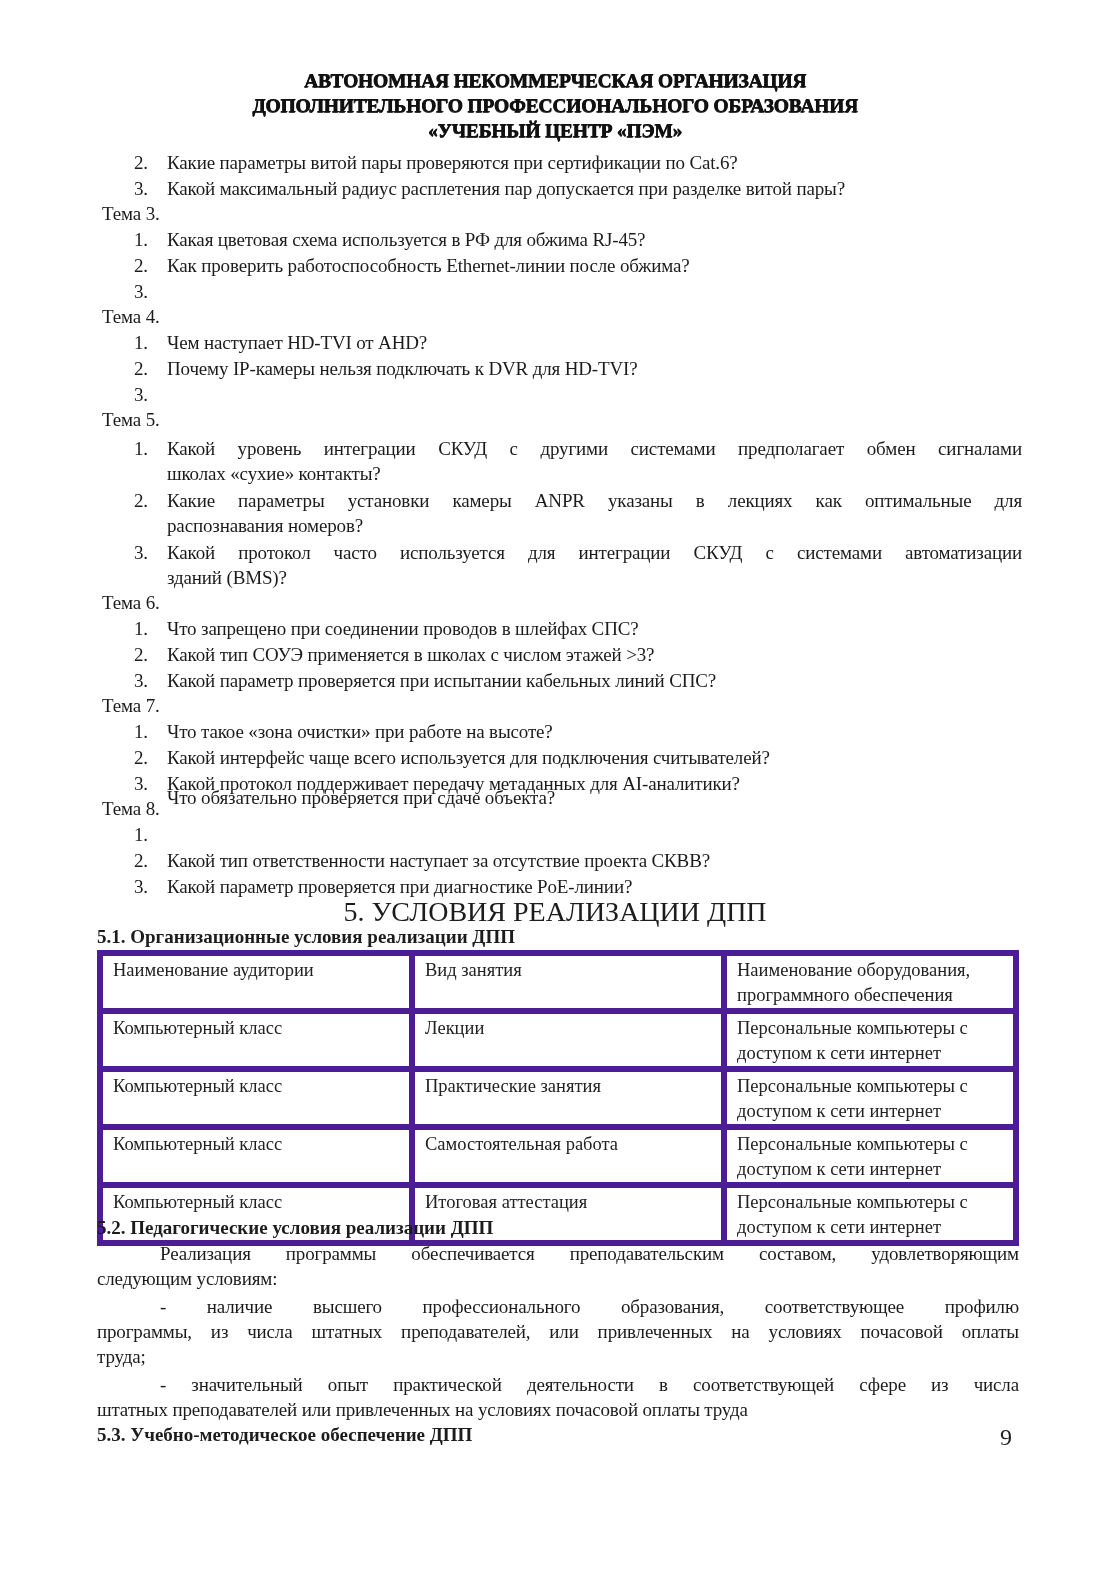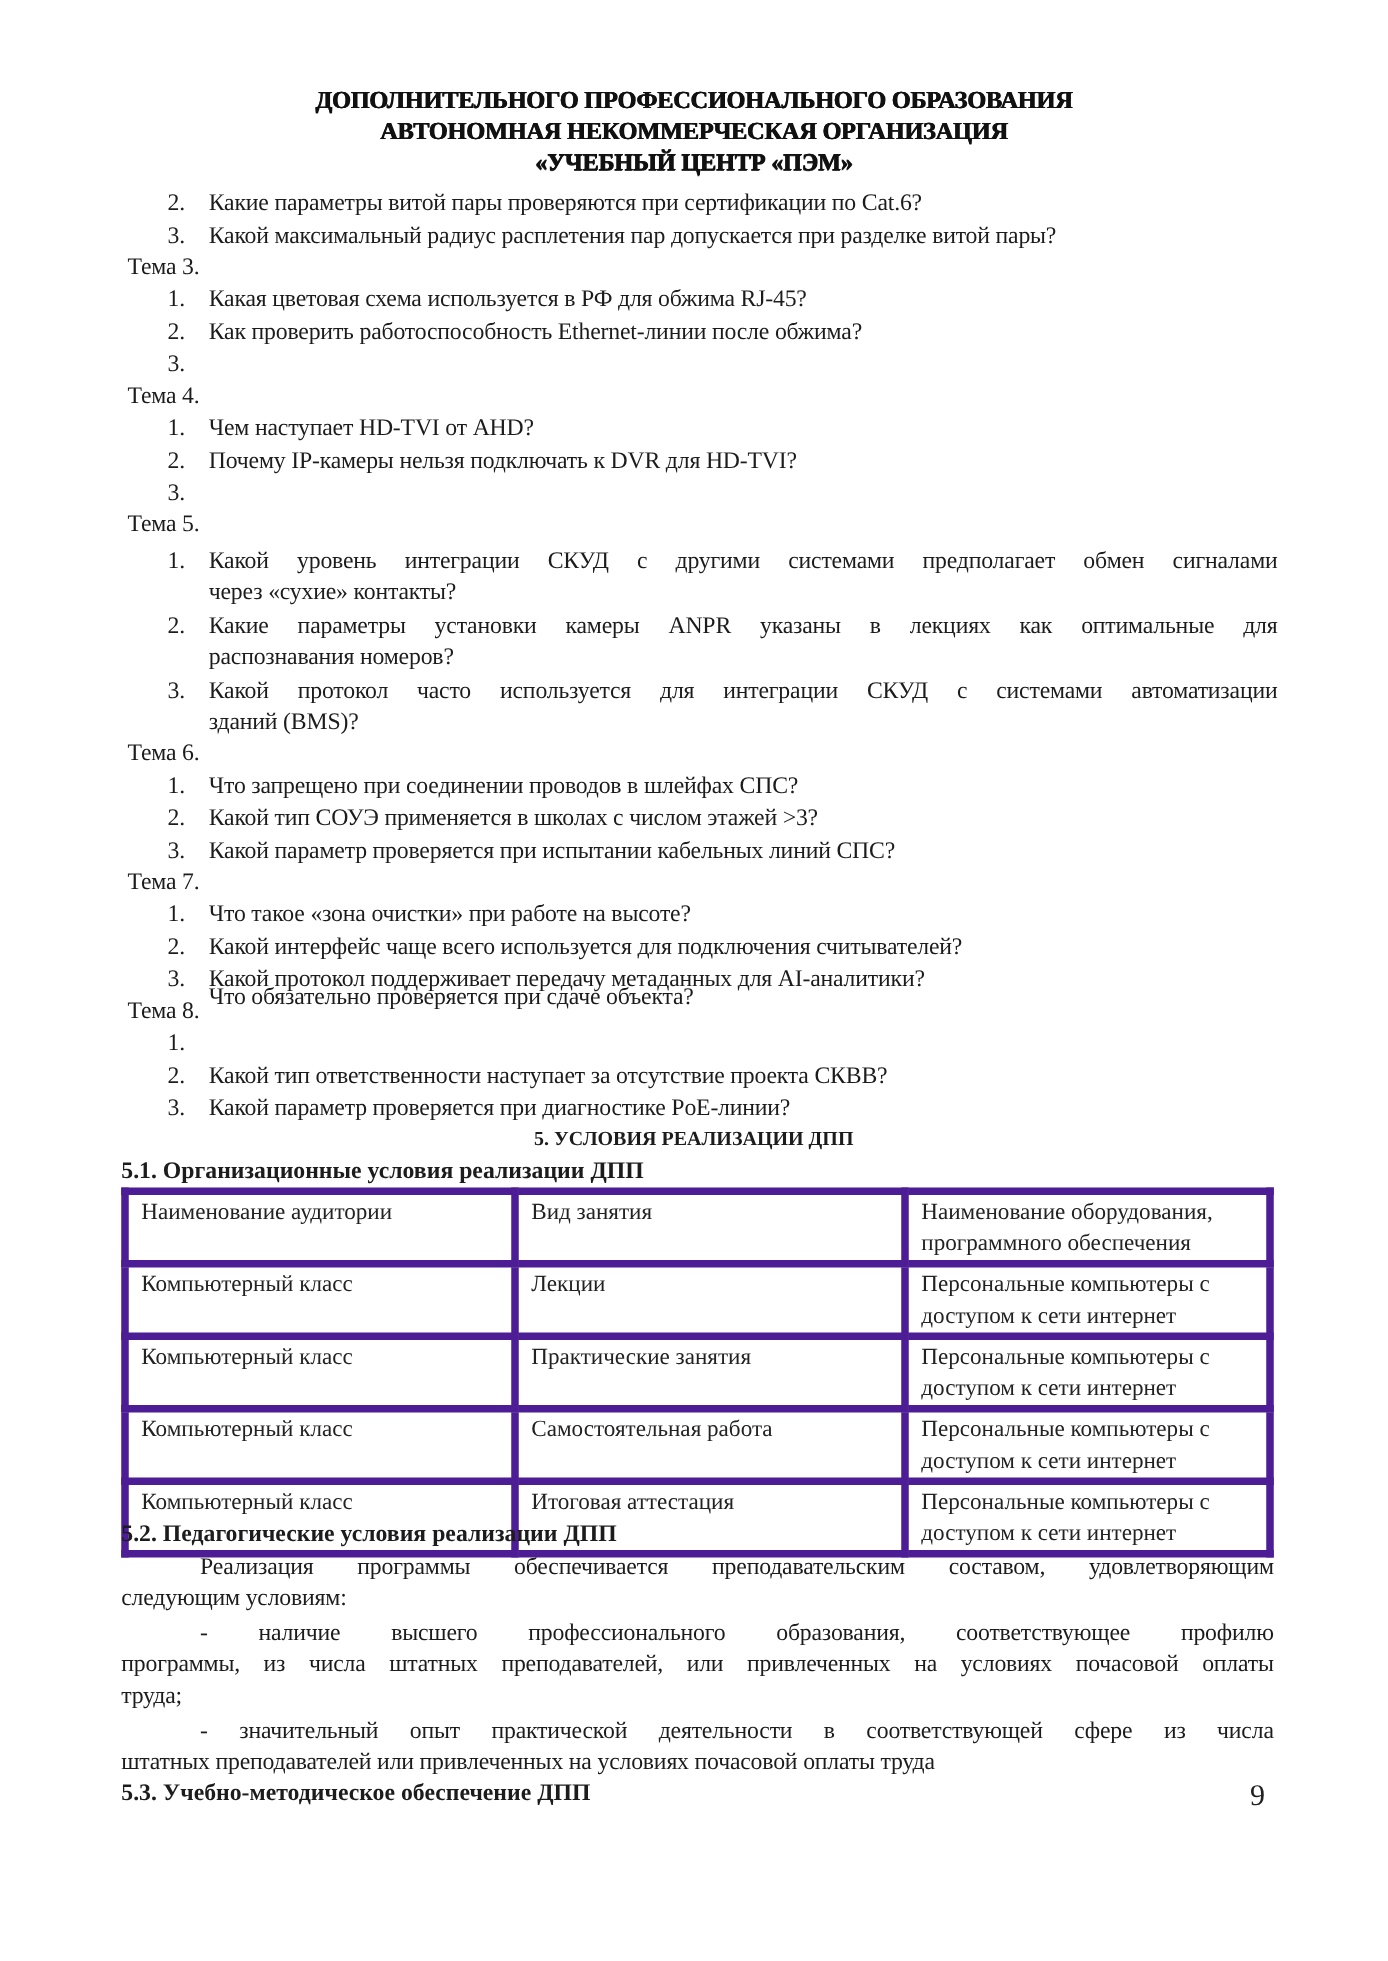--- a/index.html
+++ b/index.html
@@ -19,21 +19,21 @@
   .line {
     position: absolute; white-space: nowrap; font-size: 19px; line-height: 24px;
     letter-spacing: -0.15px;
   }
   .tema { left: 102px; }
   .num { left: 134px; }
   .qtext { left: 167px; text-align: center; }
   .justify { text-align: justify; text-align-last: justify; }
   .sec-title {
     position: absolute; left: 0; width: 1110px; text-align: center;
-    font-weight: bold; font-size: 16px; line-height: 24px;
+    font-weight: normal; font-size: 28px; line-height: 24px;
   }
   .sub-title {
     position: absolute; left: 97px; font-weight: bold; font-size: 19px; line-height: 24px;
     white-space: nowrap;
   }
   table.org {
     position: absolute; left: 97px; top: 950px; width: 922px;
     border-collapse: collapse; font-size: 18.5px; line-height: 25px;
   }
   table.org td {
@@ -45,22 +45,22 @@
   .page-number {
     position: absolute; left: 1000px; top: 1424px; font-size: 24px; color: #222;
   }
 </style>
 </head>
 <body>
 
 <div class="page">
 
   <div class="header">
+    <div>АВТОНОМНАЯ НЕКОММЕРЧЕСКАЯ ОРГАНИЗАЦИЯ</div>
     <div>ДОПОЛНИТЕЛЬНОГО ПРОФЕССИОНАЛЬНОГО ОБРАЗОВАНИЯ</div>
-    <div>АВТОНОМНАЯ НЕКОММЕРЧЕСКАЯ ОРГАНИЗАЦИЯ</div>
     <div>«УЧЕБНЫЙ ЦЕНТР «ПЭМ»</div>
   </div>
 
   <span class="line num" style="top:151px">2.</span>
   <span class="line qtext" style="top:151px">Какие параметры витой пары проверяются при сертификации по Cat.6?</span>
   <span class="line num" style="top:177px">3.</span>
   <span class="line qtext" style="top:177px">Какой максимальный радиус расплетения пар допускается при разделке витой пары?</span>
 
   <span class="line tema" style="top:202px">Тема 3.</span>
   <span class="line num" style="top:228px">1.</span>
@@ -72,21 +72,21 @@
   <span class="line tema" style="top:305px">Тема 4.</span>
   <span class="line num" style="top:331px">1.</span>
   <span class="line qtext" style="top:331px">Чем наступает HD-TVI от AHD?</span>
   <span class="line num" style="top:357px">2.</span>
   <span class="line qtext" style="top:357px">Почему IP-камеры нельзя подключать к DVR для HD-TVI?</span>
   <span class="line num" style="top:383px">3.</span>
 
   <span class="line tema" style="top:408px">Тема 5.</span>
   <span class="line num" style="top:437px">1.</span>
   <span class="line qtext justify" style="top:437px; width:855px">Какой уровень интеграции СКУД с другими системами предполагает обмен сигналами</span>
-  <span class="line qtext" style="top:462px">через «сухие» контакты?</span>
+  <span class="line qtext" style="top:462px">школах «сухие» контакты?</span>
   <span class="line num" style="top:489px">2.</span>
   <span class="line qtext justify" style="top:489px; width:855px">Какие параметры установки камеры ANPR указаны в лекциях как оптимальные для</span>
   <span class="line qtext" style="top:514px">распознавания номеров?</span>
   <span class="line num" style="top:541px">3.</span>
   <span class="line qtext justify" style="top:541px; width:855px">Какой протокол часто используется для интеграции СКУД с системами автоматизации</span>
   <span class="line qtext" style="top:566px">зданий (BMS)?</span>
 
   <span class="line tema" style="top:591px">Тема 6.</span>
   <span class="line num" style="top:617px">1.</span>
   <span class="line qtext" style="top:617px">Что запрещено при соединении проводов в шлейфах СПС?</span>

